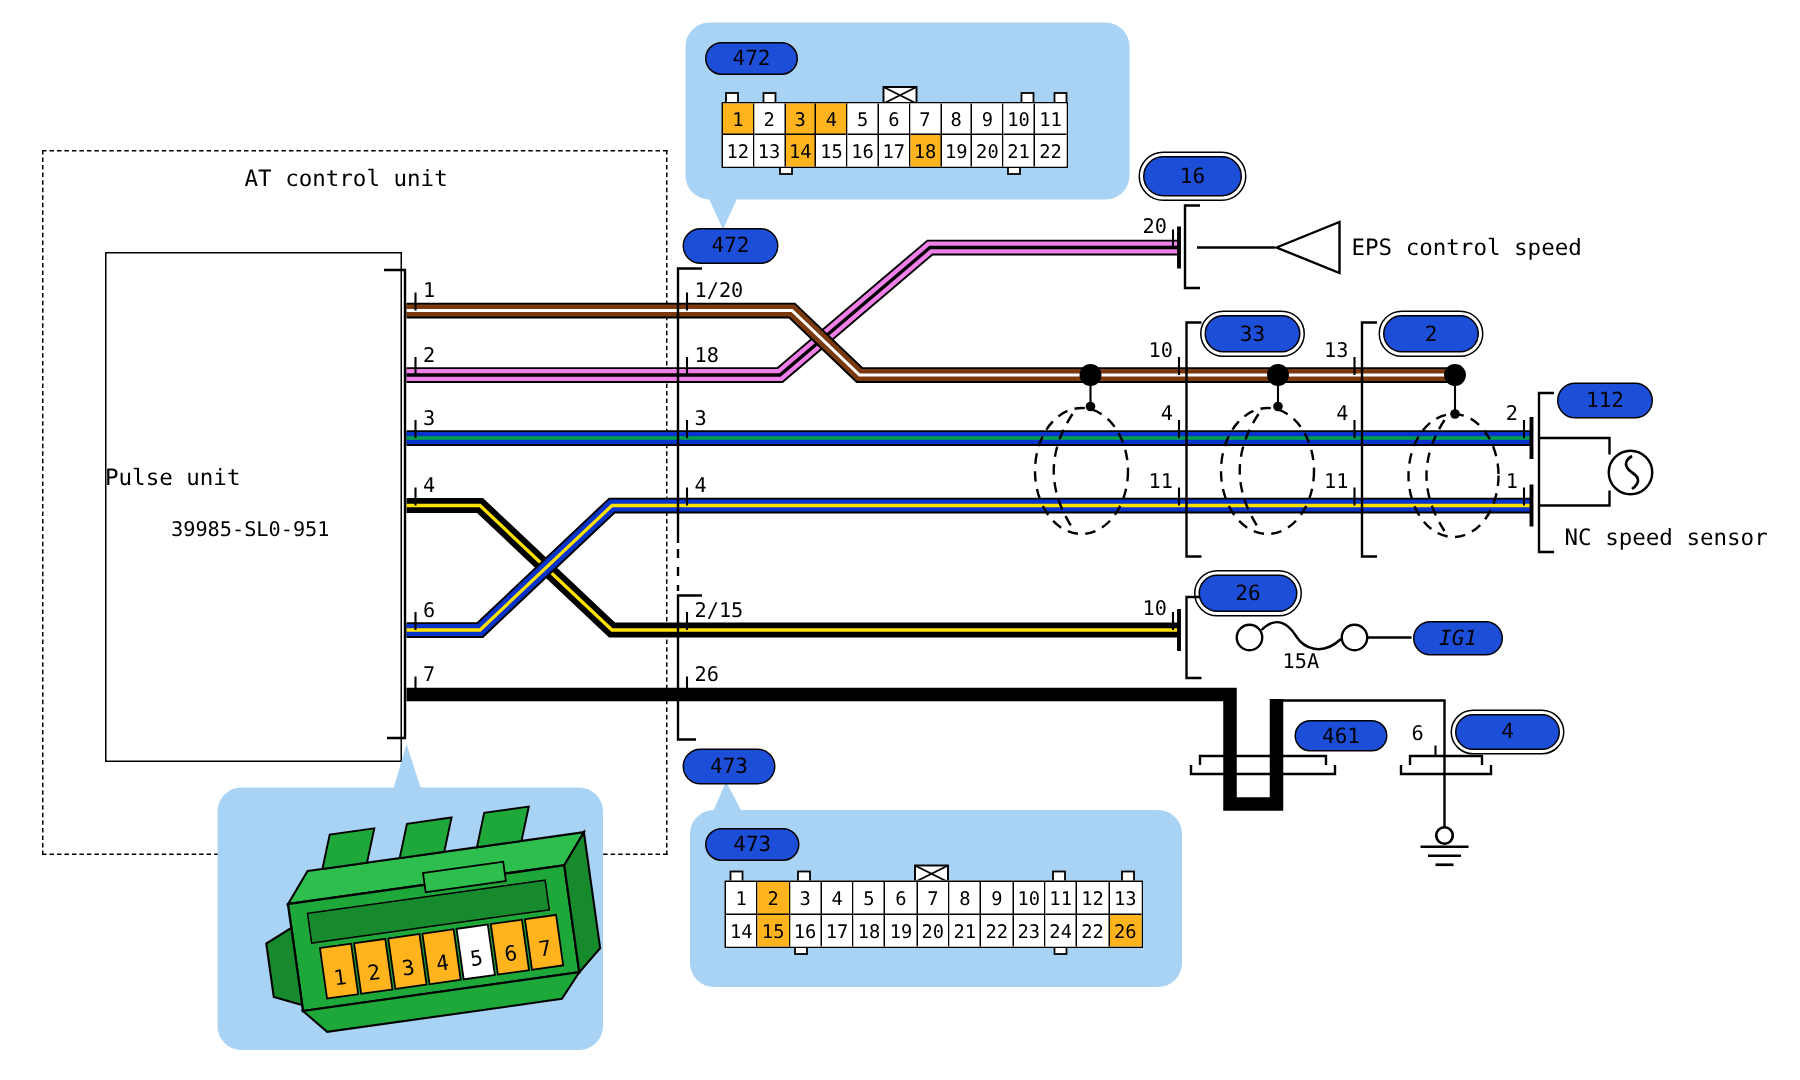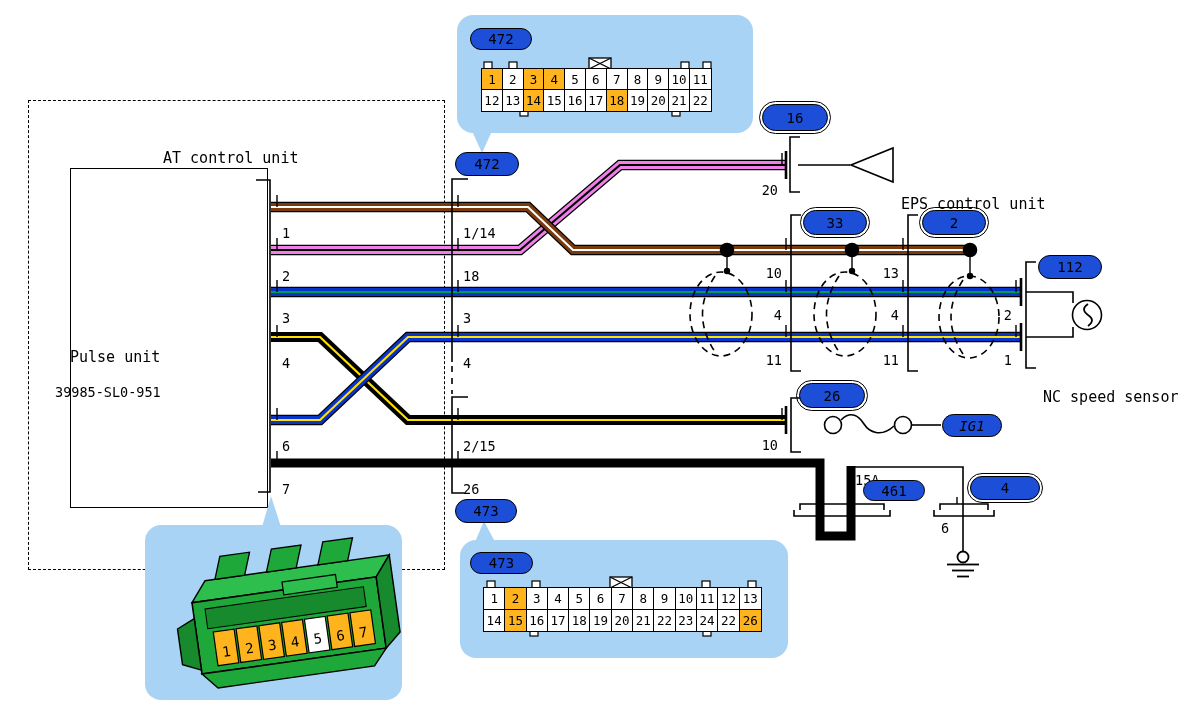--- a/index.html
+++ b/index.html
@@ -5,21 +5,21 @@
   html,body{margin:0;padding:0;background:#fff;}
   .stage{position:relative;width:1200px;height:720px;background:#fff;overflow:hidden;
          font-family:"DejaVu Sans Mono",monospace;color:#000;}
   .abs{position:absolute;}
   svg.layer{position:absolute;left:0;top:0;pointer-events:none;}
   
   .dashedbox{border:1.6px dashed #000;}
   .solidbox{border:1.6px solid #000;background:#fff;}
   .callout{background:var(--callout-bg);border-radius:16px;}
   
-  .lbl{position:absolute;font-size:13.5px;line-height:15px;white-space:nowrap;margin-top:39px;}
+  .lbl{position:absolute;font-size:13.5px;line-height:15px;white-space:nowrap;}
   .lbl.r{text-align:right;}
   .big{font-size:15px;line-height:17px;}
   .ctr{text-align:left;}
   
   .oval{position:absolute;background:#1d4ed8;border:1.4px solid #000;border-radius:999px;
         display:flex;align-items:center;justify-content:center;font-size:14px;}
   .oval.dbl{outline:1.2px solid #000;outline-offset:2px;}
   
   .pingrid{position:absolute;display:grid;border:1.4px solid #000;background:#fff;}
   .pingrid .cell{border-right:1.4px solid #000;border-bottom:1.4px solid #000;
@@ -240,33 +240,33 @@
         <rect x="328" y="622" width="21" height="34" stroke="#000" stroke-width="1.2" fill="#FFB41E"></rect>
         <text x="338.5" y="648">6</text>
         <rect x="351" y="622" width="21" height="34" stroke="#000" stroke-width="1.2" fill="#FFB41E"></rect>
         <text x="361.5" y="648">7</text>
       </g>
     </g>
   </svg>
 
   <div class="lbl big" style="left:163px;top:111px;">AT control unit</div>
   <div class="lbl big ctr" style="left:70px;top:310px;width:196px;">Pulse unit</div>
-  <div class="lbl ctr" style="left:55px;top:346px;width:196px;">39985-SL0-951</div>
-  <div class="lbl big" style="left:901px;top:157px;">EPS control unit</div>
+  <div class="lbl ctr" style="left:70px;top:346px;width:196px;padding-left:44px;">39985-SL0-951</div>
+  <div class="lbl big" style="left:901px;top:157px;">EPS control speed</div>
   <div class="lbl big" style="left:1043px;top:350px;">NC speed sensor</div>
   <div class="lbl" style="left:855px;top:434px;">15A</div>
 
   <div class="lbl" style="left:282px;top:187px;">1</div>
   <div class="lbl" style="left:282px;top:230px;">2</div>
   <div class="lbl" style="left:282px;top:272px;">3</div>
   <div class="lbl" style="left:282px;top:317px;">4</div>
   <div class="lbl" style="left:282px;top:400px;">6</div>
   <div class="lbl" style="left:282px;top:443px;">7</div>
 
-  <div class="lbl" style="left:463px;top:187px;">1/14</div>
+  <div class="lbl" style="left:463px;top:187px;">1/20</div>
   <div class="lbl" style="left:463px;top:230px;">18</div>
   <div class="lbl" style="left:463px;top:272px;">3</div>
   <div class="lbl" style="left:463px;top:317px;">4</div>
   <div class="lbl" style="left:463px;top:400px;">2/15</div>
   <div class="lbl" style="left:463px;top:443px;">26</div>
 
   <div class="lbl r" style="left:750px;top:144px;width:28px;">20</div>
   <div class="lbl r" style="left:754px;top:227px;width:28px;">10</div>
   <div class="lbl r" style="left:754px;top:269px;width:28px;">4</div>
   <div class="lbl r" style="left:754px;top:314px;width:28px;">11</div>

